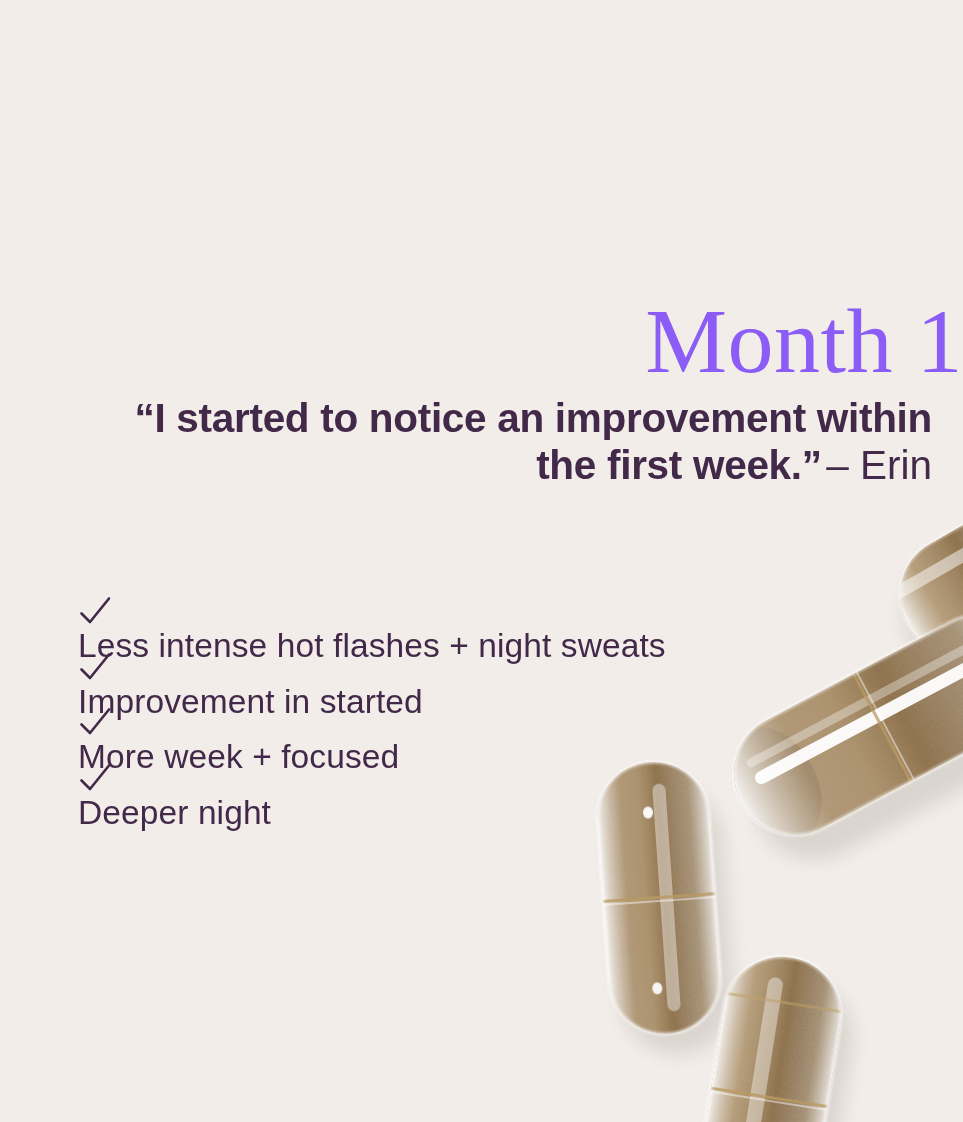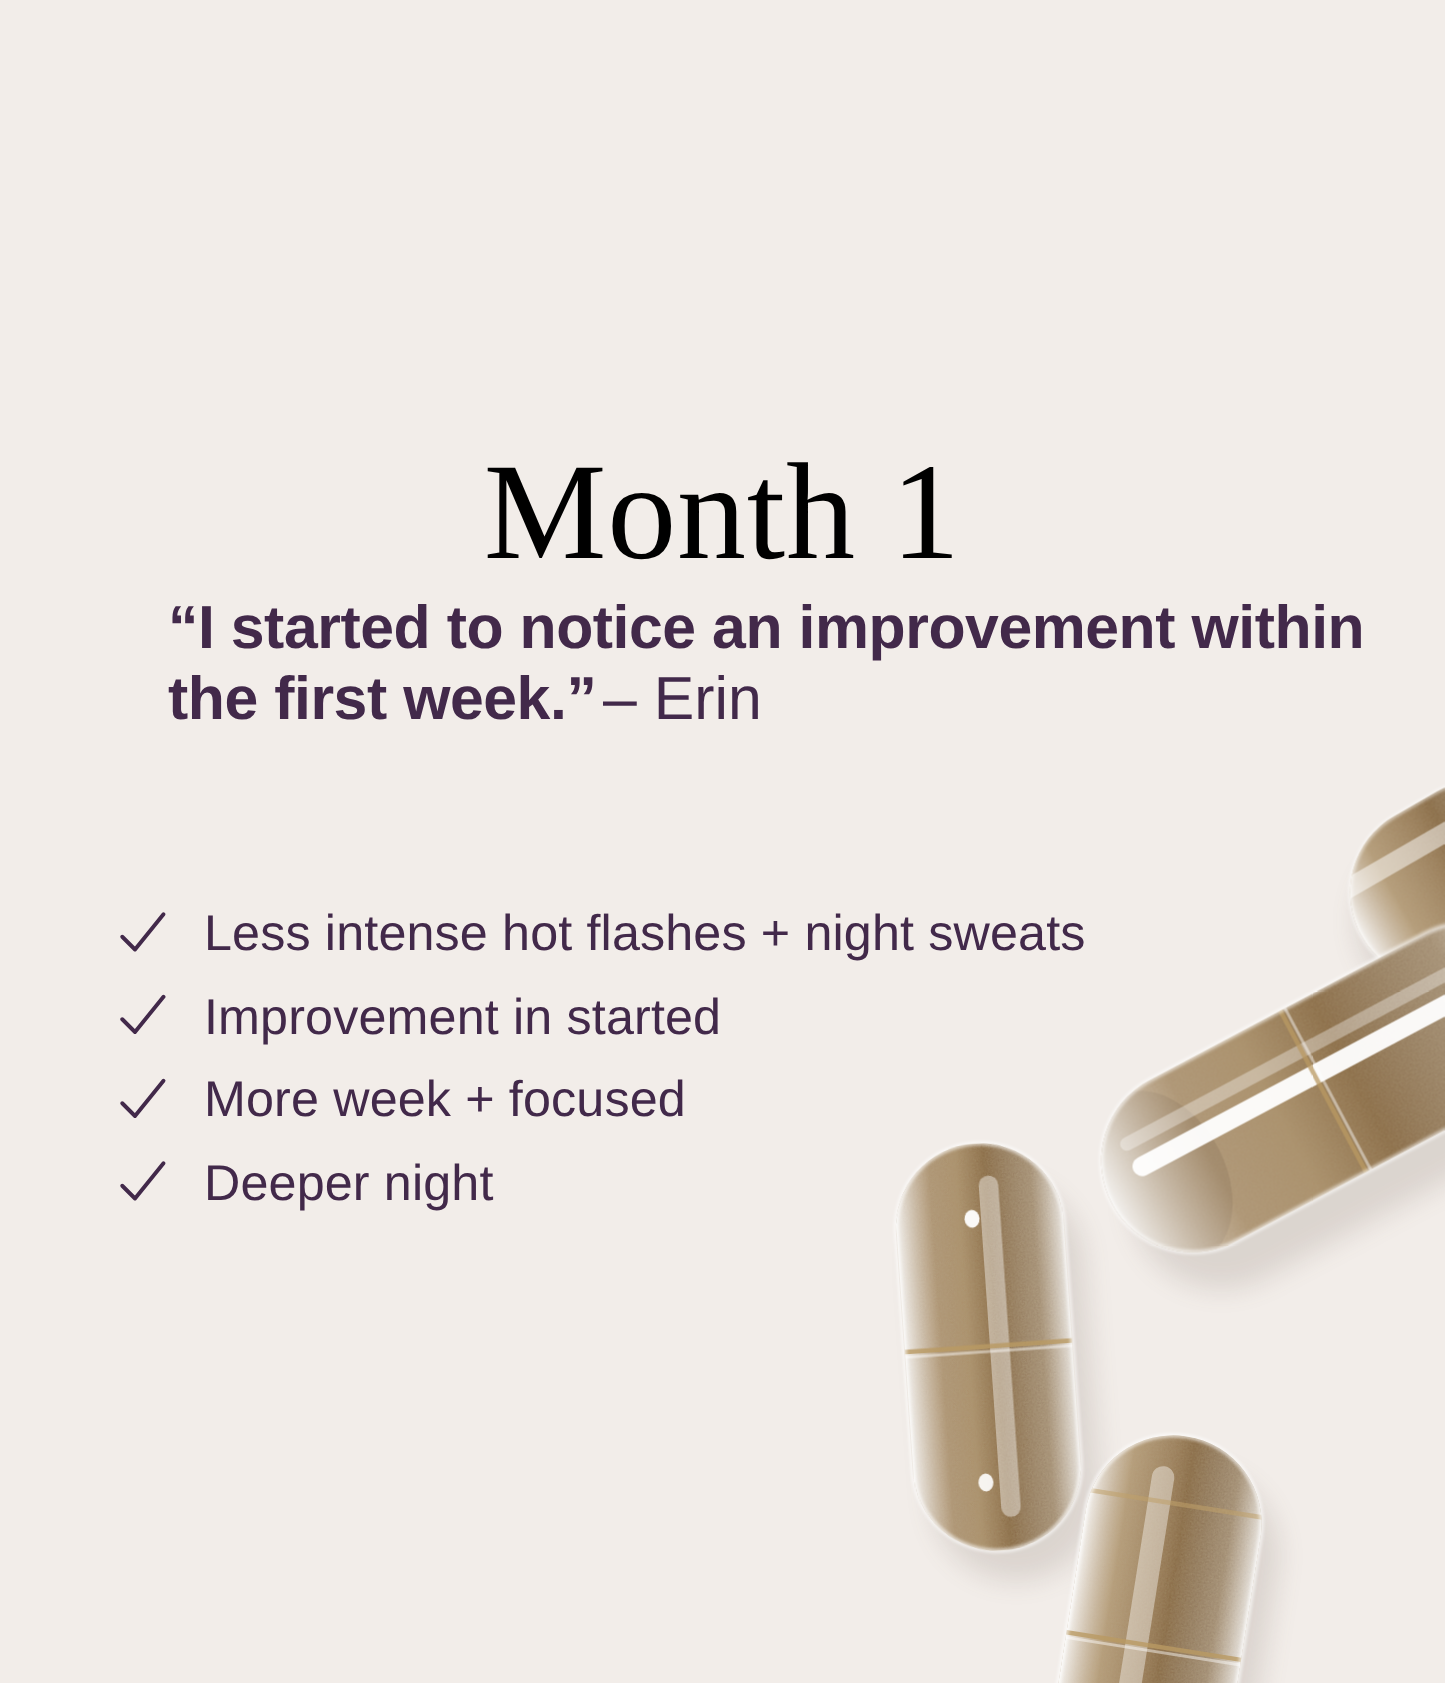--- a/index.html
+++ b/index.html
@@ -38,36 +38,36 @@
     left: 0; top: 0;
     width: 963px;
     height: 1122px;
   }
 
   #month-heading {
     position: absolute;
     top: 233px;
     left: 0;
     width: 963px;
-    text-align: center;
+    text-align: right;
     font-family: "Liberation Serif", "DejaVu Serif", serif;
     font-size: 92px;
     font-weight: 400;
     line-height: 1;
     letter-spacing: 0.5px;
-    color: #000000;
+    color: #8b5cf6;
     white-space: nowrap;
   }
 
   #quote-block {
     position: absolute;
     top: 379px;
     left: 72px;
     width: 820px;
-    text-align: left;
+    text-align: right;
     line-height: 1.17;
   }
   #quote-text {
     font-size: 40.5px;
     font-weight: 700;
     letter-spacing: -0.3px;
     color: #42294A;
   }
   #quote-attribution {
     font-size: 40.5px;
@@ -81,22 +81,23 @@
     position: absolute;
     top: 595px;
     left: 78px;
     width: 830px;
     list-style: none;
     margin: 0;
     padding: 0;
   }
   .benefit-row {
     display: flex;
-    align-items: center;
+    align-items: flex-start;
     height: 55.5px;
+    flex-direction: column;
   }
   .check-icon {
     flex: 0 0 auto;
     width: 34px;
     height: 34px;
     margin-right: 24px;
     display: block;
   }
   .benefit-label {
     font-size: 33.5px;

